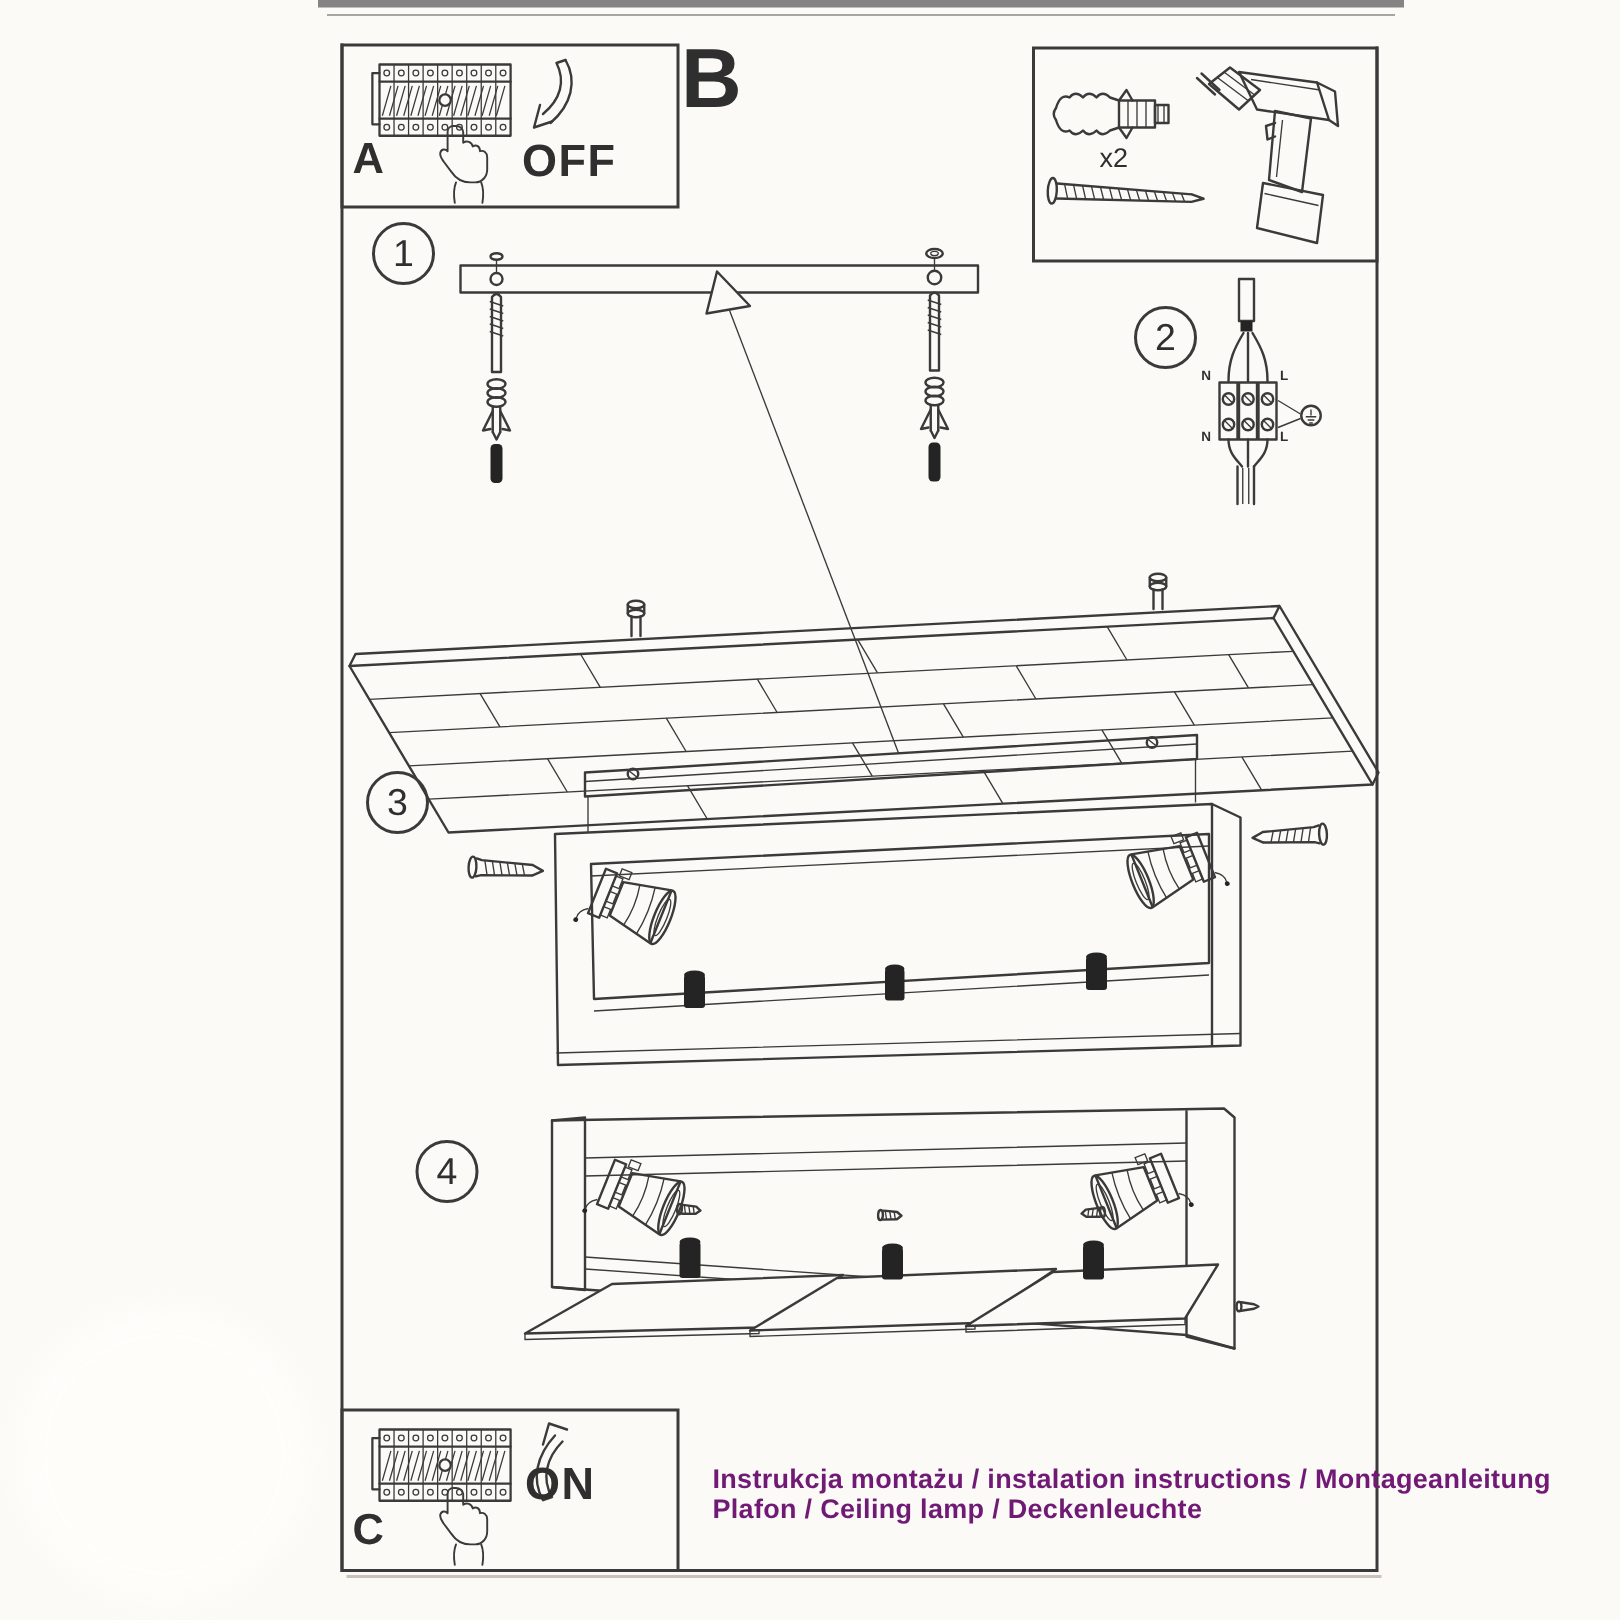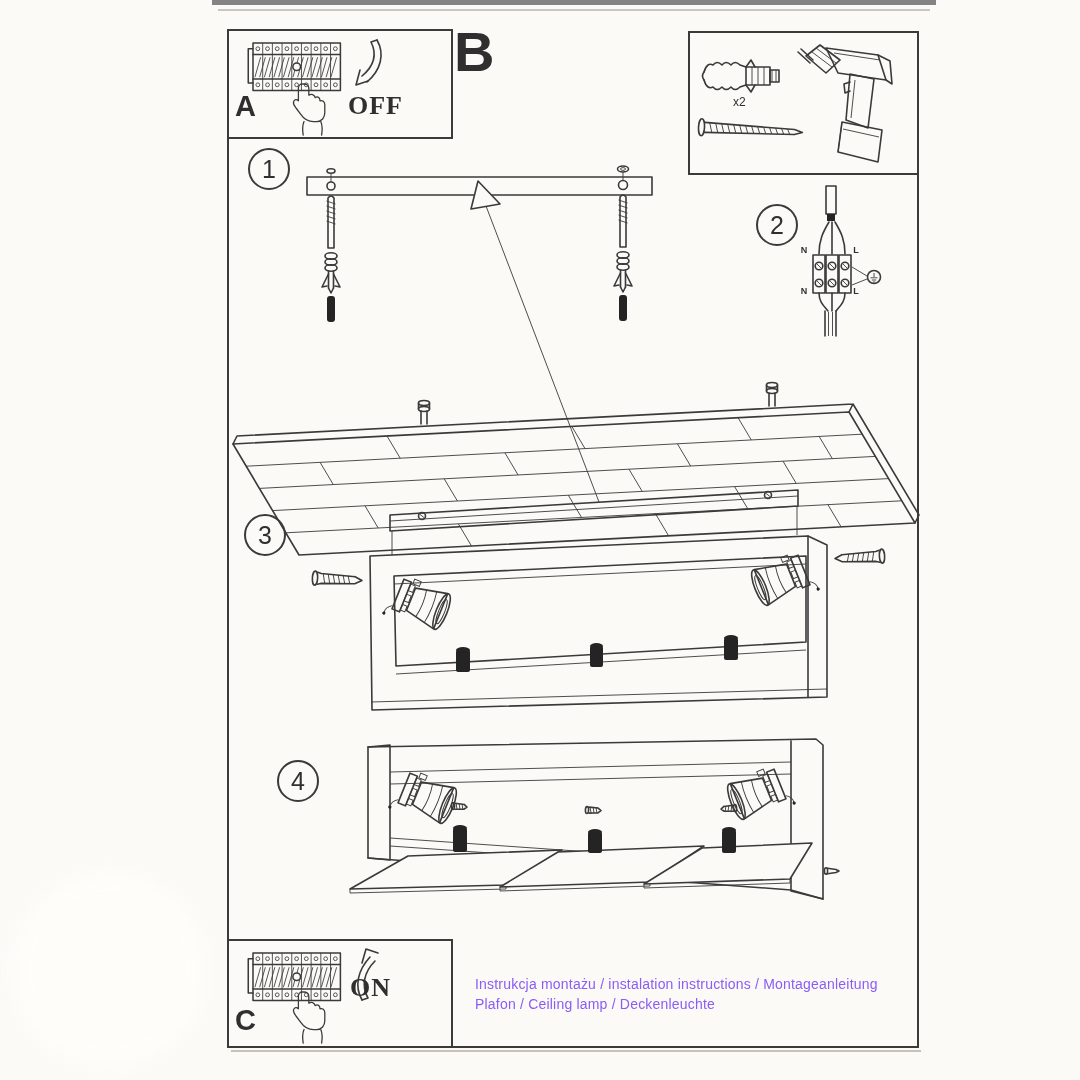--- a/index.html
+++ b/index.html
@@ -10,24 +10,24 @@
   svg .ln{stroke:#3a3a3a;fill:none;stroke-width:1.6;stroke-linecap:round;stroke-linejoin:round;}
   svg .ln2{stroke:#3a3a3a;fill:none;stroke-width:2;stroke-linecap:square;}
   svg .thin{stroke:#3a3a3a;fill:none;stroke-width:0.9;}
   svg .fill-ink{fill:#242424;stroke:none;}
   svg .fill-paper{fill:#fcfaf7;stroke:#3a3a3a;stroke-width:1.6;stroke-linejoin:round;}
   svg .gray{stroke:#8a8a8a;}
   svg .shadow{stroke:#c9c2b8;}
   .t{position:absolute;white-space:nowrap;line-height:1;}
   .big-letter{font-size:56px;font-weight:700;letter-spacing:1px;}
   .box-letter{font-size:29px;font-weight:700;}
-  .switch-word{font-size:26px;font-weight:700;letter-spacing:1px;font-family:Liberation Serif, serif;}
-  .count{font-size:12px;}
+  .switch-word{font-size:30px;font-weight:700;letter-spacing:1px;}
+  .count{font-size:18px;}
   .term{font-size:9px;font-weight:700;width:14px;text-align:center;}
-  .footer-line{font-size:14px;color:#8b5cf6;letter-spacing:.2px;}
+  .footer-line{font-size:18px;color:#701a75;letter-spacing:.2px;font-weight:bold;}
   .circle-num{position:absolute;width:38px;height:38px;border:2.2px solid #3a3a3a;border-radius:50%;
               font-size:25px;display:flex;align-items:center;justify-content:center;}
 </style>
 </head>
 <body>
 
 <div class="page">
 
   <div class="glow" style="left:12px;top:872px;width:195px;height:195px;opacity:.9;"></div>
 

